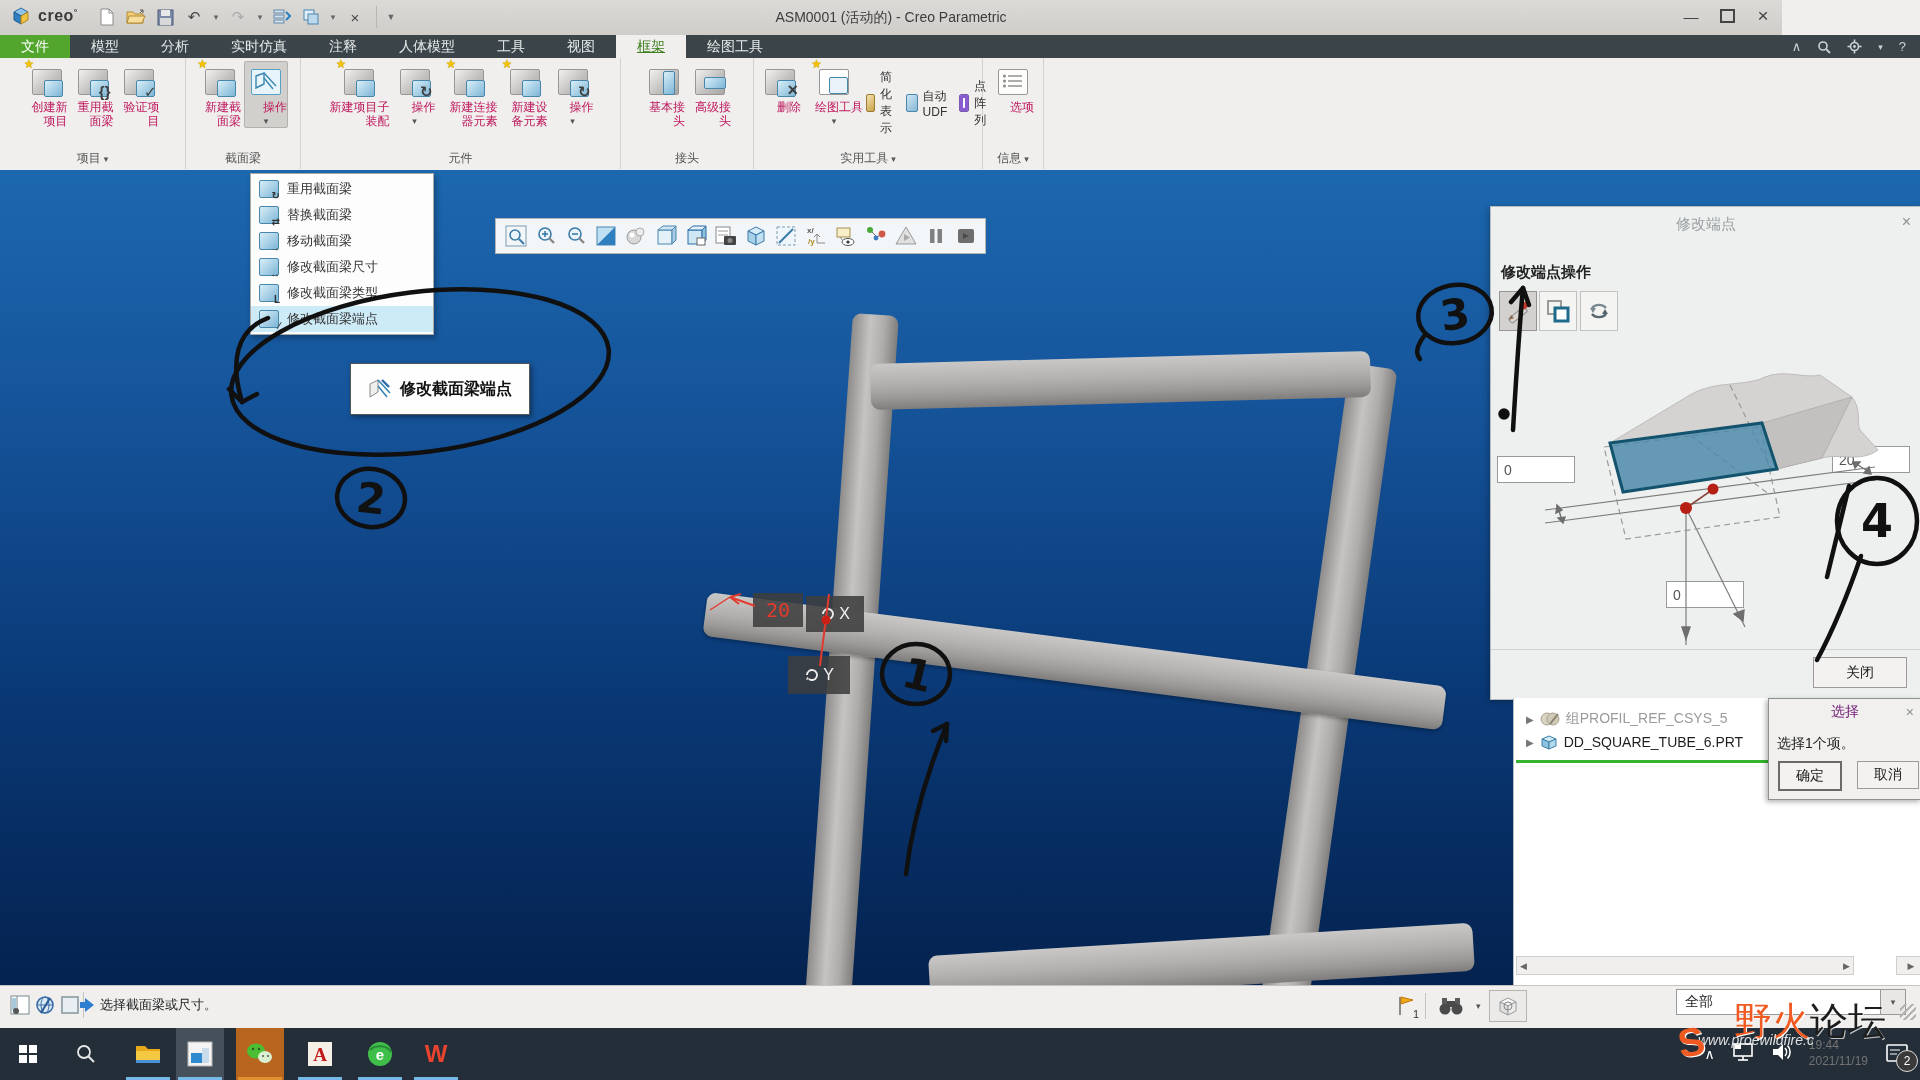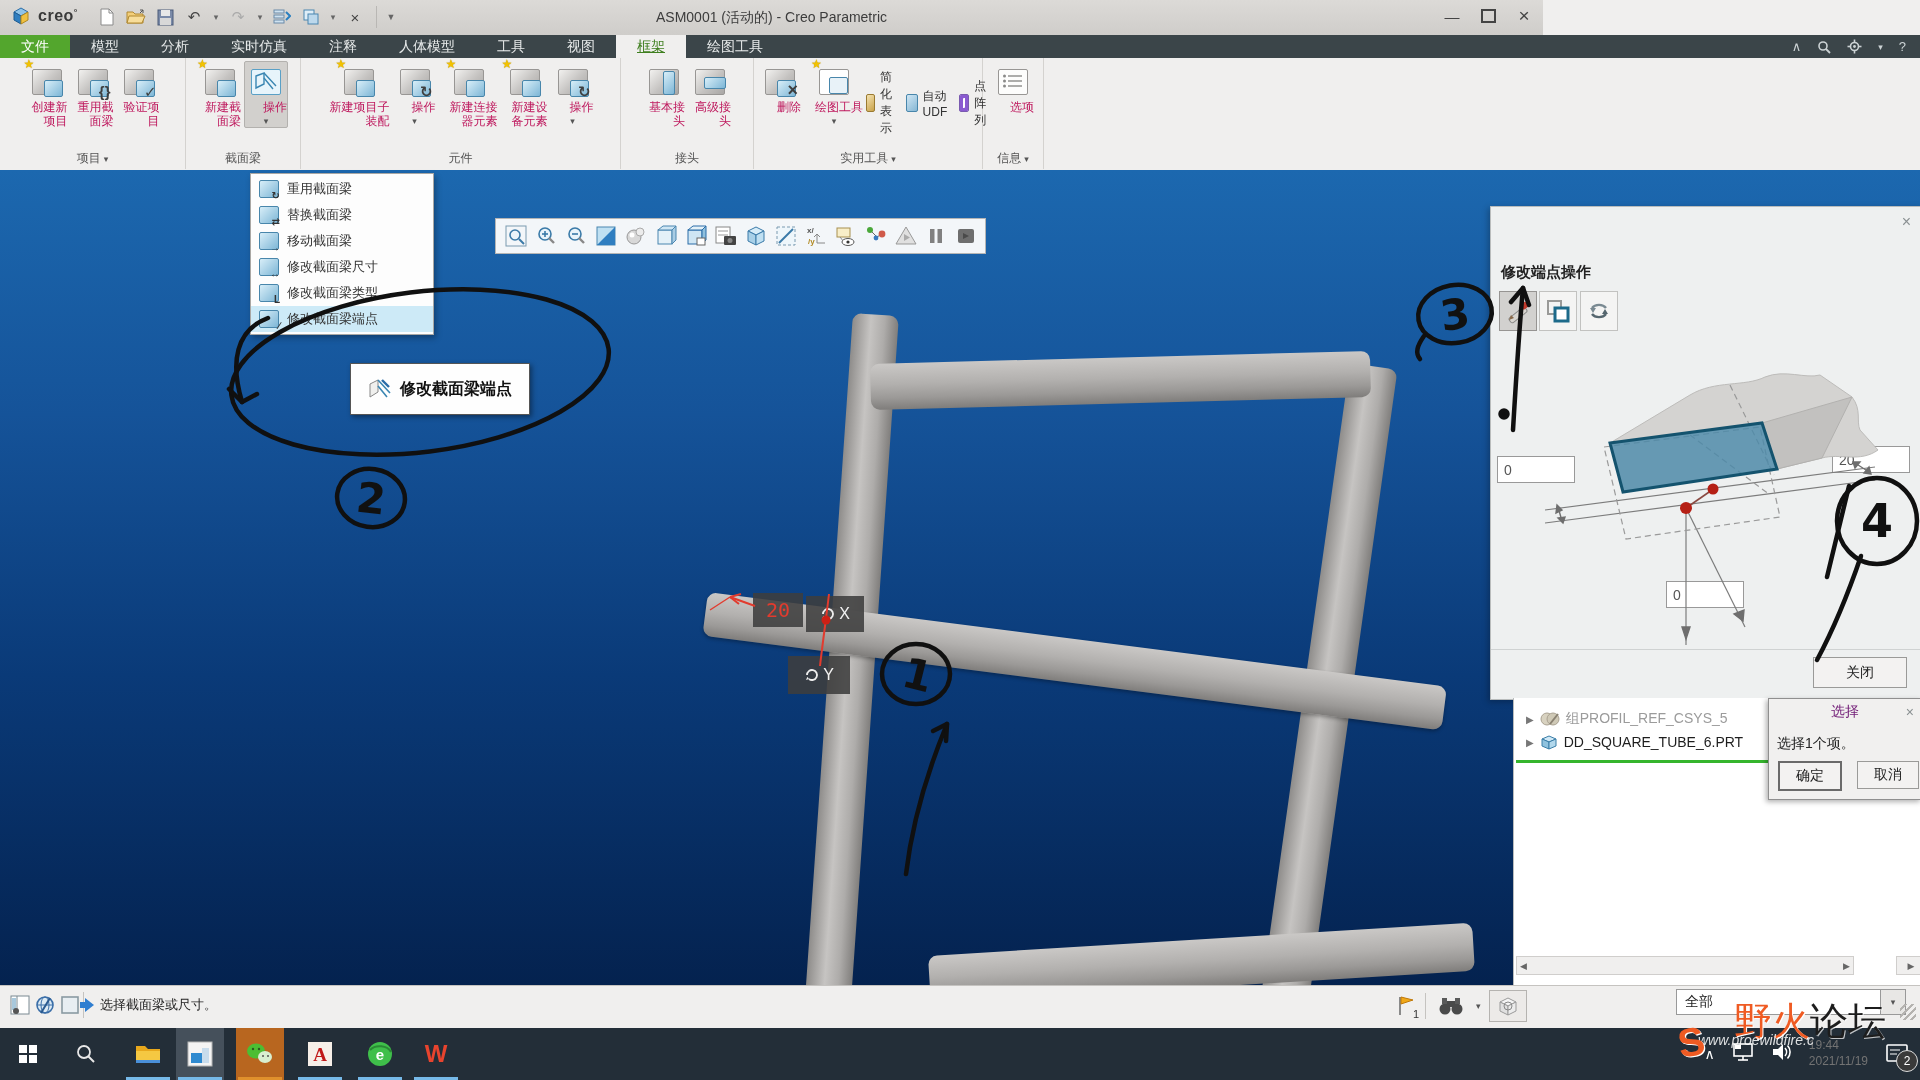--- a/index.html
+++ b/index.html
@@ -1,19 +1,19 @@
 <!DOCTYPE html>
 <html><head>
 <meta charset="utf-8">
 <style>
   html,body{margin:0;padding:0;background:#888;}
   #screen{position:relative;width:1920px;height:1080px;overflow:hidden;
     font-family:"Liberation Sans","DejaVu Sans",sans-serif;background:#f0efee;}
   
-  #titlebar{position:absolute;left:0;top:0;width:1543px;height:35px;
+  #titlebar{position:absolute;left:0;top:0;width:1782px;height:35px;
     background:linear-gradient(#dcdad7,#cfcdca);border-bottom:1px solid #b5b3b0;}
   #logo{position:absolute;left:10px;top:5px;display:flex;align-items:center;gap:6px;}
   #logo .brand{font-size:16px;font-weight:bold;color:#3a3a3a;letter-spacing:.5px;}
   #logo .brand sup{font-size:9px;}
   .qicons{position:absolute;left:95px;top:4px;display:flex;align-items:center;gap:5px;}
   .qbtn{width:24px;height:26px;display:flex;align-items:center;justify-content:center;font-size:15px;color:#444;}
   .qbtn.gray{color:#aaa;}
   .qarrow{font-size:9px;color:#666;width:10px;text-align:center;}
   .qsep{width:1px;height:22px;background:#b9b7b4;margin:0 4px;}
   #win-title{position:absolute;left:0;top:0;width:100%;height:35px;display:flex;
@@ -590,20 +590,21 @@
     <svg width="200" height="120" style="position:absolute;left:700px;top:410px;">
       <path d="M55 26 L30 17" stroke="#e23b2e" stroke-width="2" fill="none"></path>
       <path d="M30 17 l11 -3 M30 17 l9 7" stroke="#e23b2e" stroke-width="2" fill="none"></path>
       <path d="M10 30 L30 17" stroke="#e23b2e" stroke-width="1.4" fill="none"></path>
       <path d="M129 14 C126 40 123 60 120 86" stroke="#e23b2e" stroke-width="2" fill="none"></path>
       <circle cx="126" cy="40" r="4.5" fill="#cc2015"></circle>
     </svg>
   </div>
 
   <div id="panel">
+    <div id="panel-title">修改端点</div>
     <span id="panel-x">×</span>
     <div id="panel-section">修改端点操作</div>
     <div class="pbtn sel" style="left:8px;">
       <svg width="26" height="26" viewBox="0 0 26 26">
         <rect x="3" y="14" width="20" height="6" rx="2" transform="rotate(-38 13 17)" fill="#d8d5d0" stroke="#8a8a88"></rect>
         <rect x="16" y="5" width="7" height="6" rx="2" transform="rotate(-38 19 8)" fill="#c0392b"></rect>
         <polygon points="4,22 9,20 6,17" fill="#8a6a4a"></polygon>
       </svg>
     </div>
     <div class="pbtn" style="left:48px;">

